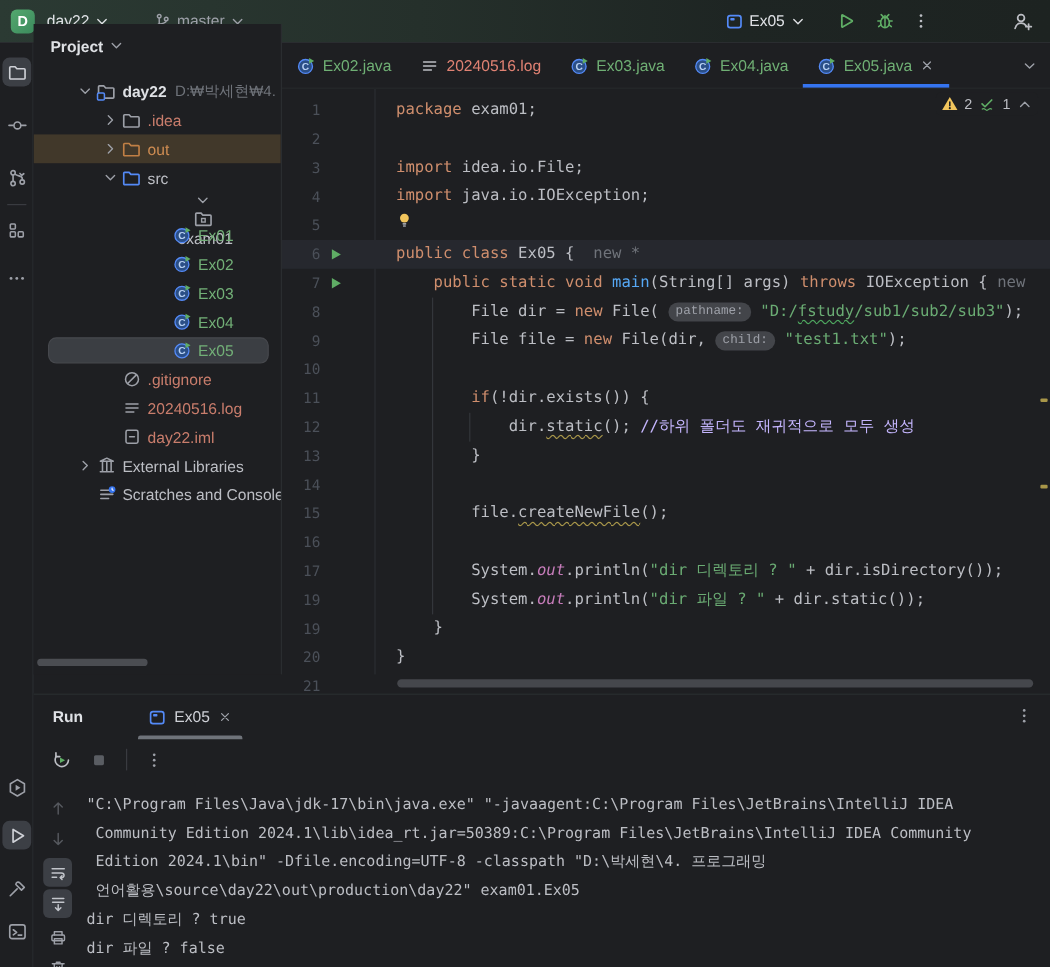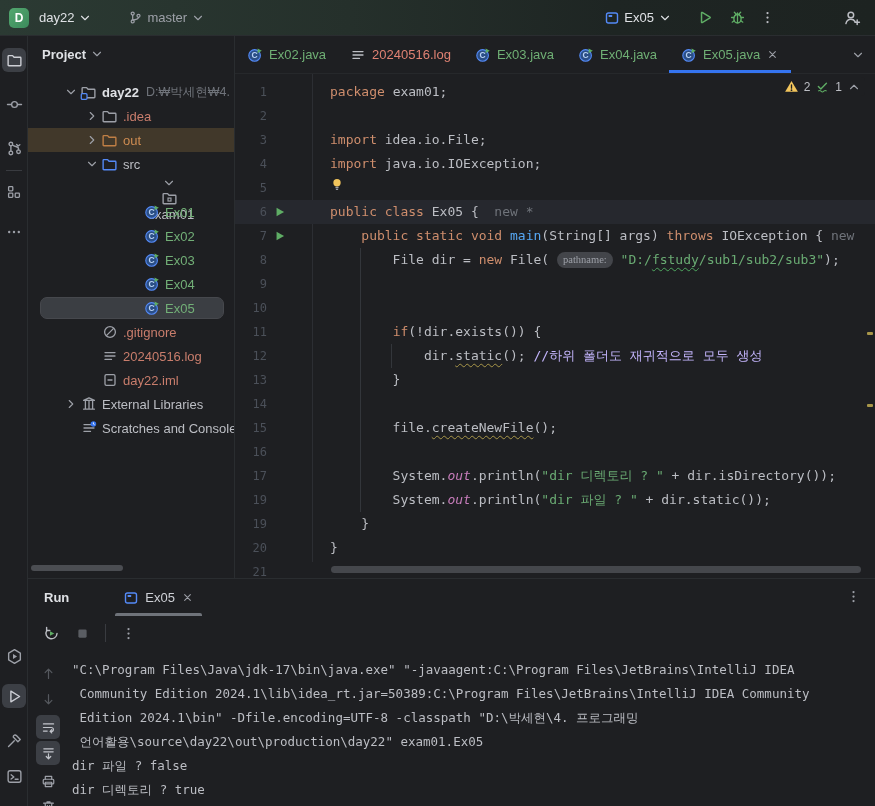--- a/index.html
+++ b/index.html
@@ -19,21 +19,21 @@
   .tb-dim { color:#9DA0A8; }
   #tb-right { margin-left:auto; display:flex; align-items:center; gap:6px; margin-right:14px; }
 
   
   #leftstrip { position:absolute; left:0; top:36px; width:28px; bottom:0; background:#1E1F22; border-right:1px solid #2A2D30; }
   .strip-btn { position:absolute; left:2px; width:24px; height:24px; border-radius:6px; display:flex; align-items:center; justify-content:center; color:#9DA0A8; }
   .strip-btn.sel { background:#3C3F45; color:#CED0D6; }
   .strip-div { position:absolute; left:6px; width:16px; height:1px; background:#393B40; }
 
   
-  #project-panel { position:absolute; left:28px; top:36px; width:207px; height:542px; background:#1E1F22; border-right:1px solid #2A2D30; overflow:hidden; }
+  #project-panel { position:absolute; left:28px; top:20px; width:207px; height:542px; background:#1E1F22; border-right:1px solid #2A2D30; overflow:hidden; }
   #project-header { height:36px; display:flex; align-items:center; padding-left:14px; gap:4px; }
   #project-title { font-weight:bold; font-size:13px; color:#DFE1E5; }
   #tree { position:absolute; top:44px; left:0; right:0; }
   .tree-row { position:relative; height:24px; display:flex; align-items:center; font-size:13px; white-space:nowrap; }
   .tree-row .chev { width:17px; flex:none; display:flex; align-items:center; justify-content:center; color:#9DA0A8; }
   .tree-row .ticon { width:19px; flex:none; display:flex; align-items:center; justify-content:center; color:#9DA0A8; }
   .tree-row .tlabel { margin-left:4px; }
   .tree-row .thint { margin-left:7px; color:#6F737A; font-size:12.5px; overflow:hidden; }
   .tree-row.selected::before { content:""; position:absolute; left:12px; right:10px; top:1px; bottom:1px; background:#3B3E43; border:1px solid #46484D; border-radius:7px; }
   .tree-row.excluded { background:#41382A; }
@@ -53,21 +53,21 @@
   .code-line { position:relative; display:flex; height:24px; line-height:24px; font-family:"DejaVu Sans Mono",monospace; font-size:13px; }
   .code-line.caret { background:#26282E; }
   .gut { width:34px; flex:none; text-align:right; padding-right:2px; color:#4B5059; font-size:12px; }
   .runslot { width:22px; flex:none; display:flex; align-items:center; justify-content:center; }
   .content { white-space:pre; margin-left:39px; }
   #gutter-line { position:absolute; left:77px; top:0; bottom:16px; width:1px; background:#2C2E33; }
   .kw{color:#CF8E6D} .pl{color:#BCBEC4} .str{color:#6AAB73} .cmt{color:#c4b5fd}
   .fld{color:#C77DBB;font-style:italic} .mth{color:#56A8F5} .ghost{color:#6F737A}
   .typo{text-decoration:underline wavy #4DA65E 1px; text-underline-offset:3px;}
   .warn{text-decoration:underline wavy #A89649 1px; text-underline-offset:3px;}
-  .pill { display:inline-block; background:#43454A; color:#9DA0A8; border-radius:8px; padding:0 6px; font-size:10.5px; line-height:16px; font-family:Liberation Serif, serif; vertical-align:1px; }
+  .pill { display:inline-block; background:#43454A; color:#9DA0A8; border-radius:8px; padding:0 6px; font-size:10.5px; line-height:16px; font-family:Liberation Mono, monospace; vertical-align:1px; }
   #inspections { position:absolute; top:3px; right:10px; display:flex; align-items:center; gap:5px; font-size:12px; color:#BCBEC4; background:#1E1F22; padding:2px 4px; border-radius:4px; }
   .guide { position:absolute; width:1px; background:#33363B; }
   #ed-hscroll { position:absolute; left:96px; right:14px; bottom:5px; height:7px; background:#45474C; border-radius:4px; }
   .stripe-mark { position:absolute; right:2px; width:6px; height:3px; background:#A89649; border-radius:1px; }
 
   
   #run-panel { position:absolute; left:28px; top:578px; right:0; bottom:0; background:#1E1F22; border-top:1px solid #2A2D30; }
   #run-header { height:37px; display:flex; align-items:center; position:relative; }
   #run-title { font-weight:bold; font-size:13px; color:#DFE1E5; margin-left:16px; }
   #run-tab { position:relative; height:100%; display:flex; align-items:center; gap:6px; margin-left:42px; padding:0 12px; font-size:13px; color:#CED0D6; }
@@ -537,20 +537,21 @@
           <span class="content"><span class="pl">    </span><span class="kw">public static void </span><span class="mth">main</span><span class="pl">(String[] args) </span><span class="kw">throws </span><span class="pl">IOException {</span><span class="ghost"> new</span></span>
         </div>
         <div class="code-line">
           <span class="gut">8</span>
           <span class="runslot"></span>
           <span class="content"><span class="pl">        File dir = </span><span class="kw">new </span><span class="pl">File( </span><span class="pill">pathname:</span><span class="pl"> </span><span class="str">"D:/</span><span class="str typo">fstudy</span><span class="str">/sub1/sub2/sub3"</span><span class="pl">);</span></span>
         </div>
         <div class="code-line">
           <span class="gut">9</span>
           <span class="runslot"></span>
+          <span class="content"><span class="pl">        File file = </span><span class="kw">new </span><span class="pl">File(dir, </span><span class="pill">child:</span><span class="pl"> </span><span class="str">"test1.txt"</span><span class="pl">);</span></span>
         </div>
         <div class="code-line">
           <span class="gut">10</span>
           <span class="runslot"></span>
           <span class="content"></span>
         </div>
         <div class="code-line">
           <span class="gut">11</span>
           <span class="runslot"></span>
           <span class="content"><span class="pl">        </span><span class="kw">if</span><span class="pl">(!dir.exists()) {</span></span>
@@ -731,17 +732,17 @@
           </svg>
         </span>
       </div>
   </div>
   <div id="console">
     <div id="console-lines">
         <div class="con-line">"C:\Program Files\Java\jdk-17\bin\java.exe" "-javaagent:C:\Program Files\JetBrains\IntelliJ IDEA</div>
         <div class="con-line"> Community Edition 2024.1\lib\idea_rt.jar=50389:C:\Program Files\JetBrains\IntelliJ IDEA Community</div>
         <div class="con-line"> Edition 2024.1\bin" -Dfile.encoding=UTF-8 -classpath "D:\박세현\4. 프로그래밍</div>
         <div class="con-line"> 언어활용\source\day22\out\production\day22" exam01.Ex05</div>
+        <div class="con-line">dir 디렉토리 ? true</div>
         <div class="con-line">dir 파일 ? false</div>
-        <div class="con-line">dir 디렉토리 ? true</div>
       </div>
   </div>
 </div>
 
 </body></html>

